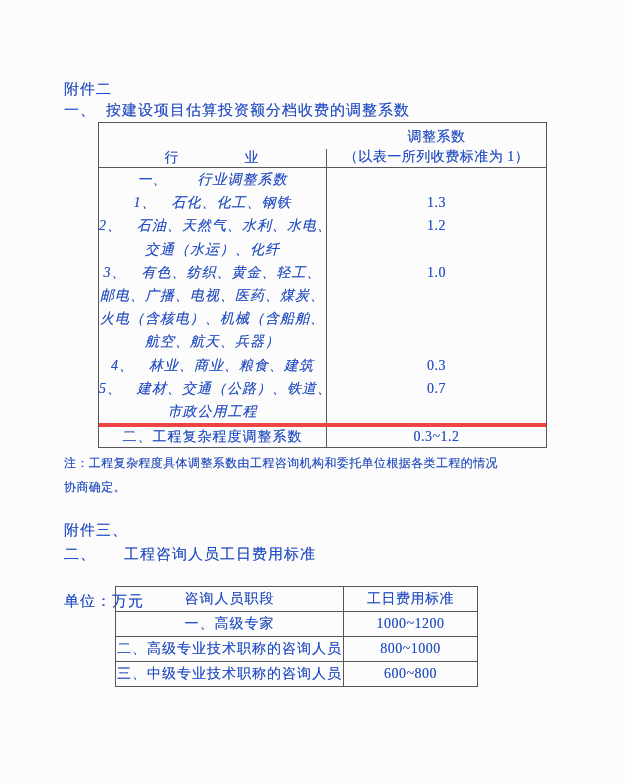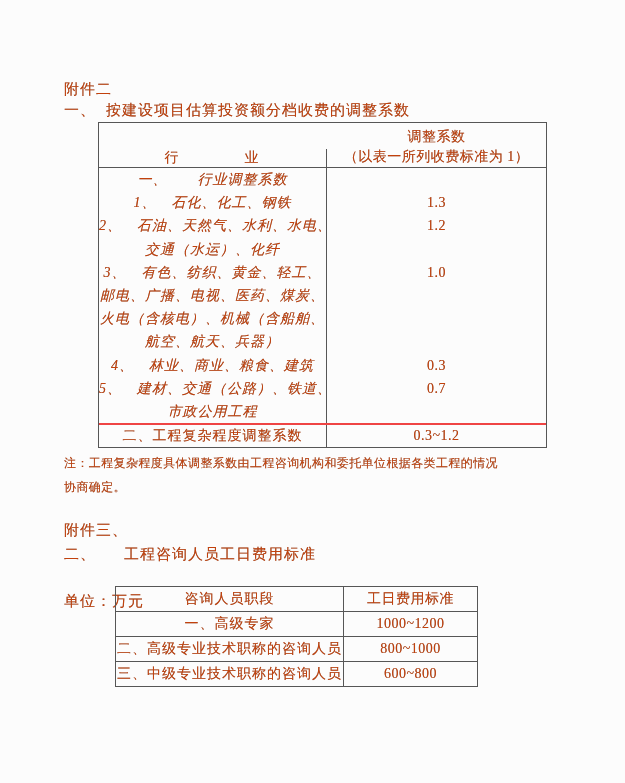--- a/index.html
+++ b/index.html
@@ -3,21 +3,21 @@
 <meta charset="utf-8">
 <style>
   * { margin: 0; padding: 0; box-sizing: border-box; }
   html, body { background: #e8e8e8; }
   .page {
     position: relative;
     width: 625px;
     height: 783px;
     background: #fcfcfc;
     font-family: "Liberation Serif", "DejaVu Serif", serif;
-    color: #c2410c;
+    color: #1d4ed8;
     overflow: hidden;
     text-shadow: 0 0 0.6px rgba(70,70,70,0.55);
   }
 
   
   .att2   { position: absolute; left: 64px; top: 80px;  font-size: 15px; letter-spacing: 1px; }
   .sec1   { position: absolute; left: 64px; top: 101px; font-size: 15px; letter-spacing: 1px; }
   .sec1 .ttl { margin-left: 10px; }
   .note   { position: absolute; left: 64px; top: 452px; width: 508px; font-size: 12px; letter-spacing: 0.4px; line-height: 23.5px; }
   .att3   { position: absolute; left: 64px; top: 521px; font-size: 15px; letter-spacing: 1px; }
@@ -41,21 +41,21 @@
     flex: 1; display: flex; flex-direction: column;
     align-items: center; justify-content: center;
     line-height: 20px; letter-spacing: 0.5px;
   }
   .t1-body { display: flex; height: 255px; overflow: hidden; }
   .t1-left  { width: 228px; border-right: 1px solid #565656; }
   .t1-right { flex: 1; }
   .t1-line  { line-height: 23.2px; text-align: center; letter-spacing: 1px; white-space: nowrap; font-style: italic; }
   .t1-vrow  { line-height: 23.2px; text-align: center; letter-spacing: 0.5px; }
   .hl1 { height: 23.2px; } .hl2 { height: 46.4px; } .hl4 { height: 92.8px; }
-  .t1-footer { display: flex; height: 24px; border-top: 2px solid #ef4444; }
+  .t1-footer { display: flex; height: 24px; border-top: 4px solid #ef4444; }
   .t1-fleft {
     width: 228px; border-right: 1px solid #565656;
     display: flex; align-items: center; justify-content: center; letter-spacing: 1px;
   }
   .t1-fright { flex: 1; display: flex; align-items: center; justify-content: center; letter-spacing: 0.5px; }
 
   
   .table2 {
     position: absolute; left: 115px; top: 586px; width: 363px;
     border: 1.5px solid #565656;

